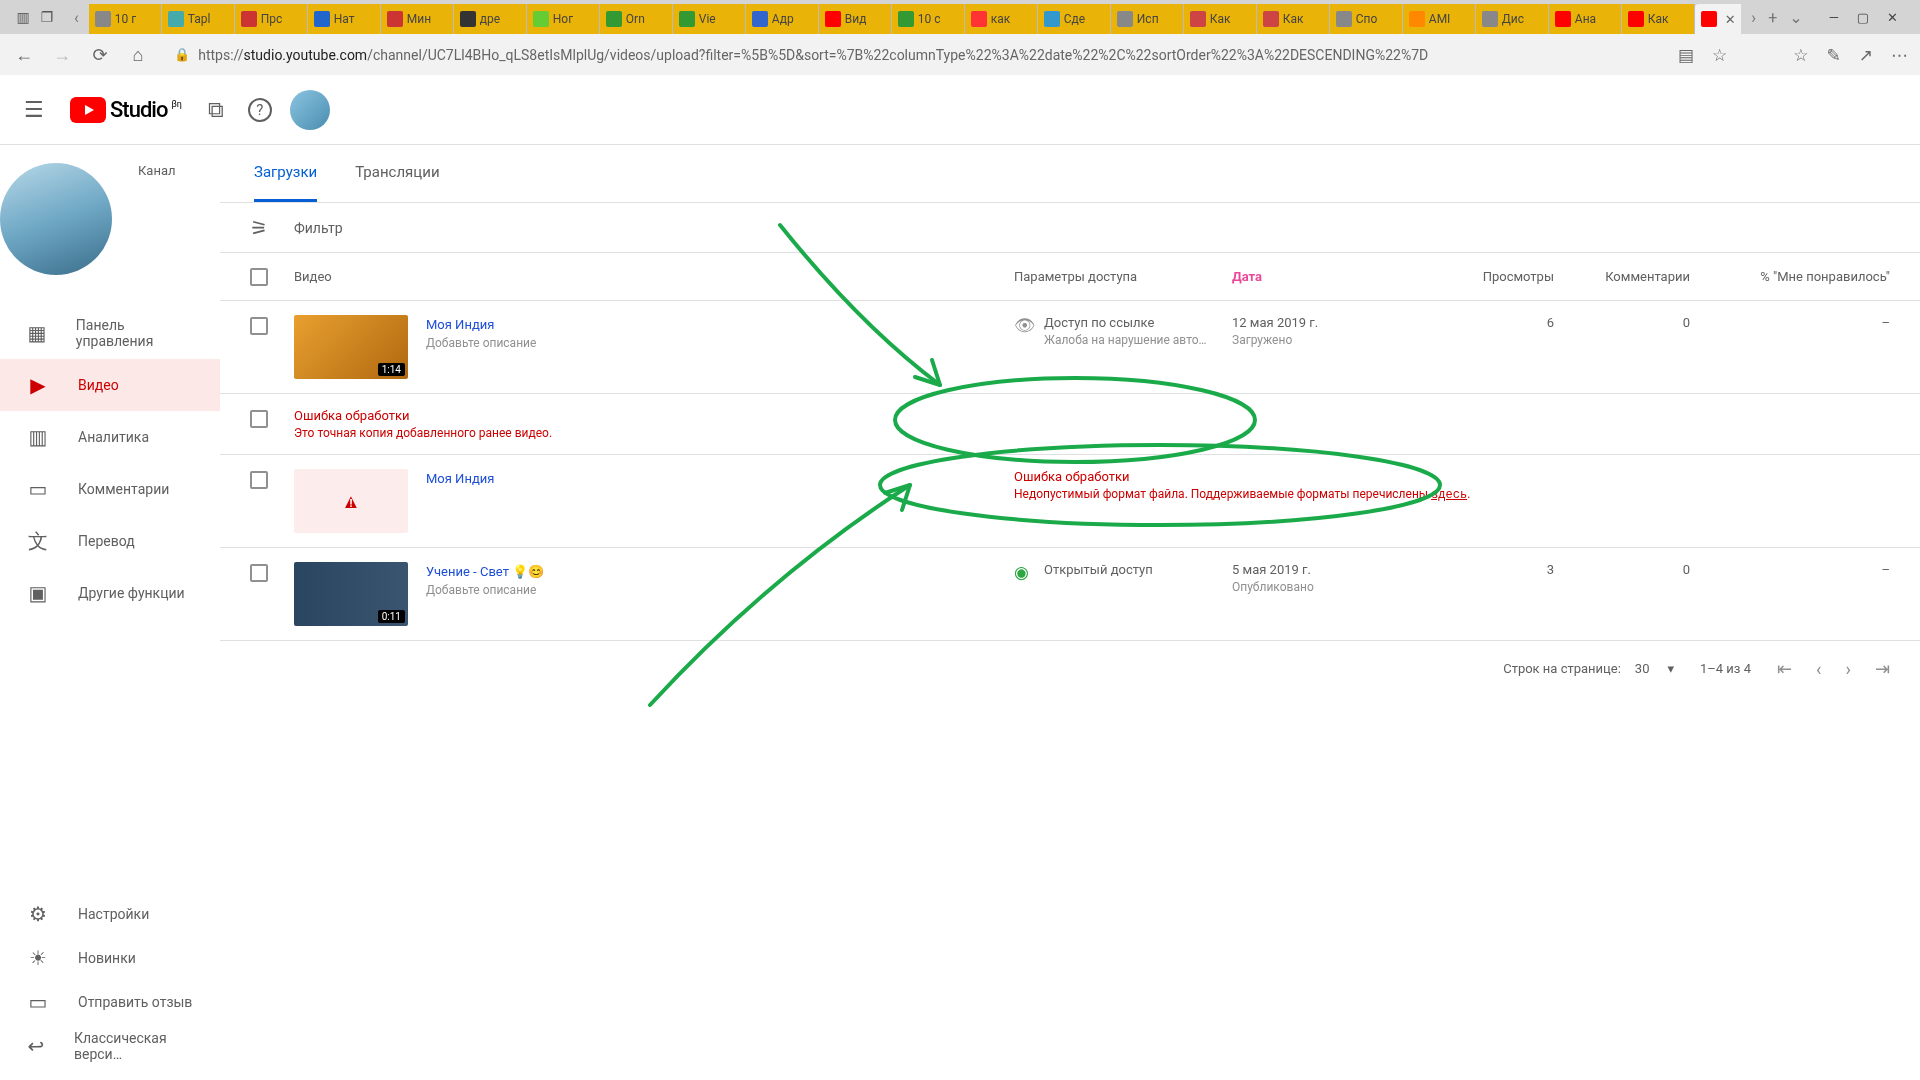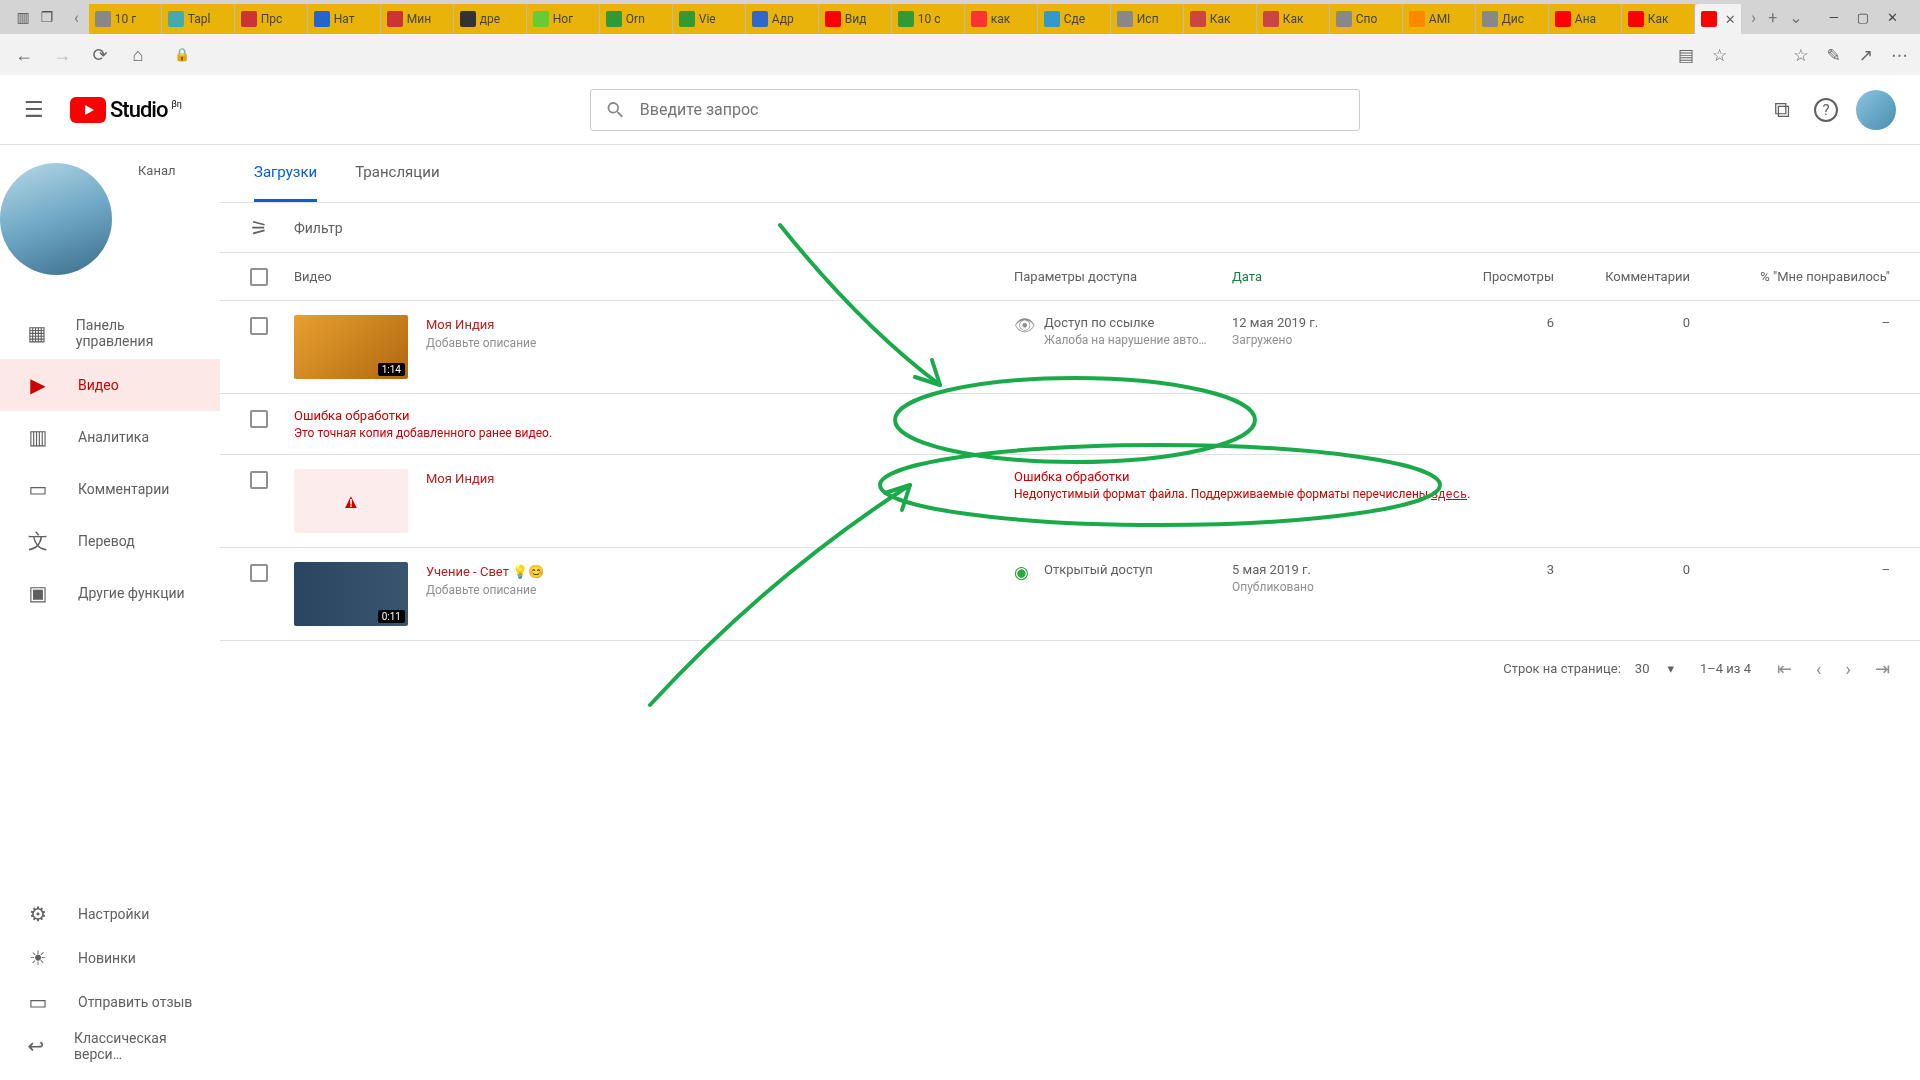--- a/index.html
+++ b/index.html
@@ -64,37 +64,37 @@
 .filter-row { height:50px; display:flex; align-items:center; padding:0 30px; gap:26px; border-bottom:1px solid #e0e0e0; color:#606060; font-size:14px; }
 .filter-icon { font-size:20px; }
 
 
 .thead { height:48px; display:flex; align-items:center; padding:0 30px; border-bottom:1px solid #e0e0e0; color:#606060; font-size:13px; }
 .col-check { width:44px; display:flex; align-items:center; }
 .checkbox { width:18px; height:18px; border:2px solid #909090; border-radius:2px; cursor:pointer; }
 .col-video { width:720px; }
 .col-visibility { width:218px; }
 .col-date { width:192px; }
-.col-date.sorted { color:#15803d; font-weight:400; }
+.col-date.sorted { color:#ec4899; font-weight:700; }
 .col-views { width:130px; text-align:right; }
 .col-comments { width:136px; text-align:right; }
 .col-likes { width:200px; text-align:right; }
 
 .row { display:flex; padding:14px 30px; border-bottom:1px solid #e0e0e0; font-size:13px; color:#606060; align-items:flex-start; }
 .row .col-check { padding-top:2px; }
 .thumb { width:114px; height:64px; background:#ddd; position:relative; margin-right:18px; border-radius:2px; overflow:hidden; flex:none; }
 .thumb.error { background:#fdecec; display:flex; align-items:center; justify-content:center; }
 .thumb.error::before { content:"▲"; color:#c00; font-size:20px; }
 .thumb.error::after { content:"!"; position:absolute; color:#fff; font-size:11px; font-weight:bold; top:28px; }
 .thumb.india { background:linear-gradient(135deg,#e8a030,#b06810); }
 .thumb.learn { background:linear-gradient(90deg,#2a4560,#3a5570); }
 .thumb-time { position:absolute; bottom:3px; right:3px; background:#000; color:#fff; font-size:10px; padding:1px 4px; border-radius:2px; }
 .video-cell { display:flex; width:720px; }
 .video-info { display:flex; flex-direction:column; gap:4px; padding-top:2px; }
-.video-title { color:#b91c1c; font-size:13px; }
+.video-title { color:#1d4ed8; font-size:13px; }
 .video-desc { font-size:12px; color:#909090; }
 .vis-cell { display:flex; gap:10px; align-items:flex-start; }
 .vis-icon { width:20px; font-size:17px; color:#909090; flex:none; }
 .vis-icon.public { color:#2ba640; }
 .vis-text { display:flex; flex-direction:column; gap:3px; }
 .vis-sub { font-size:12px; color:#909090; white-space:nowrap; overflow:hidden; text-overflow:ellipsis; max-width:170px; }
 .date-sub { font-size:12px; color:#909090; margin-top:3px; }
 .col-date-cell { width:192px; }
 .error-text { color:#c00; font-size:13px; }
 .error-text .sub { font-size:12px; margin-top:3px; display:block; }
@@ -227,48 +227,41 @@
       <span>✕</span>
     </div>
   </div>
   <div class="address-row">
     <span class="nav-btn">←</span>
     <span class="nav-btn" style="color:#bbb">→</span>
     <span class="nav-btn">⟳</span>
     <span class="nav-btn">⌂</span>
     <div class="url-box">
       <span class="lock">🔒</span>
+      <span class="url-text">https://<span class="host">studio.youtube.com</span><span>/channel/UC7Ll4BHo_qLS8etIsMlplUg/videos/upload?filter=%5B%5D&amp;sort=%7B%22columnType%22%3A%22date%22%2C%22sortOrder%22%3A%22DESCENDING%22%7D</span></span>
     </div>
     <div class="addr-right">
       <span>▤</span>
       <span>☆</span>
       <span style="width:30px"></span>
       <span>☆</span>
       <span>✎</span>
       <span>↗</span>
       <span>⋯</span>
     </div>
   </div>
 </div>
 
 <div class="app-header">
   <div class="hamburger">☰</div>
   <div class="logo">
     <div class="logo-play"></div>
     <span class="logo-text">Studio</span>
     <span class="logo-beta">βη</span>
   </div>
-  <div class="search-wrap">
-    <div class="search-box">
-      <svg viewBox="0 0 24 24">
-          <path d="M15.5 14h-.8l-.3-.3a6.5 6.5 0 10-.7.7l.3.3v.8l5 5 1.5-1.5-5-5zm-6 0a4.5 4.5 0 110-9 4.5 4.5 0 010 9z"></path>
-        </svg>
-      <input placeholder="Введите запрос" style="">
-    </div>
-  </div>
   <div class="header-right">
     <span class="header-icon">⧉</span>
     <span class="header-icon" style="border:2px solid #606060;border-radius:50%;font-size:15px;width:24px;height:24px">?</span>
     <div class="avatar"></div>
   </div>
 </div>
 
 <div class="app-body">
 
   <div class="sidebar">

